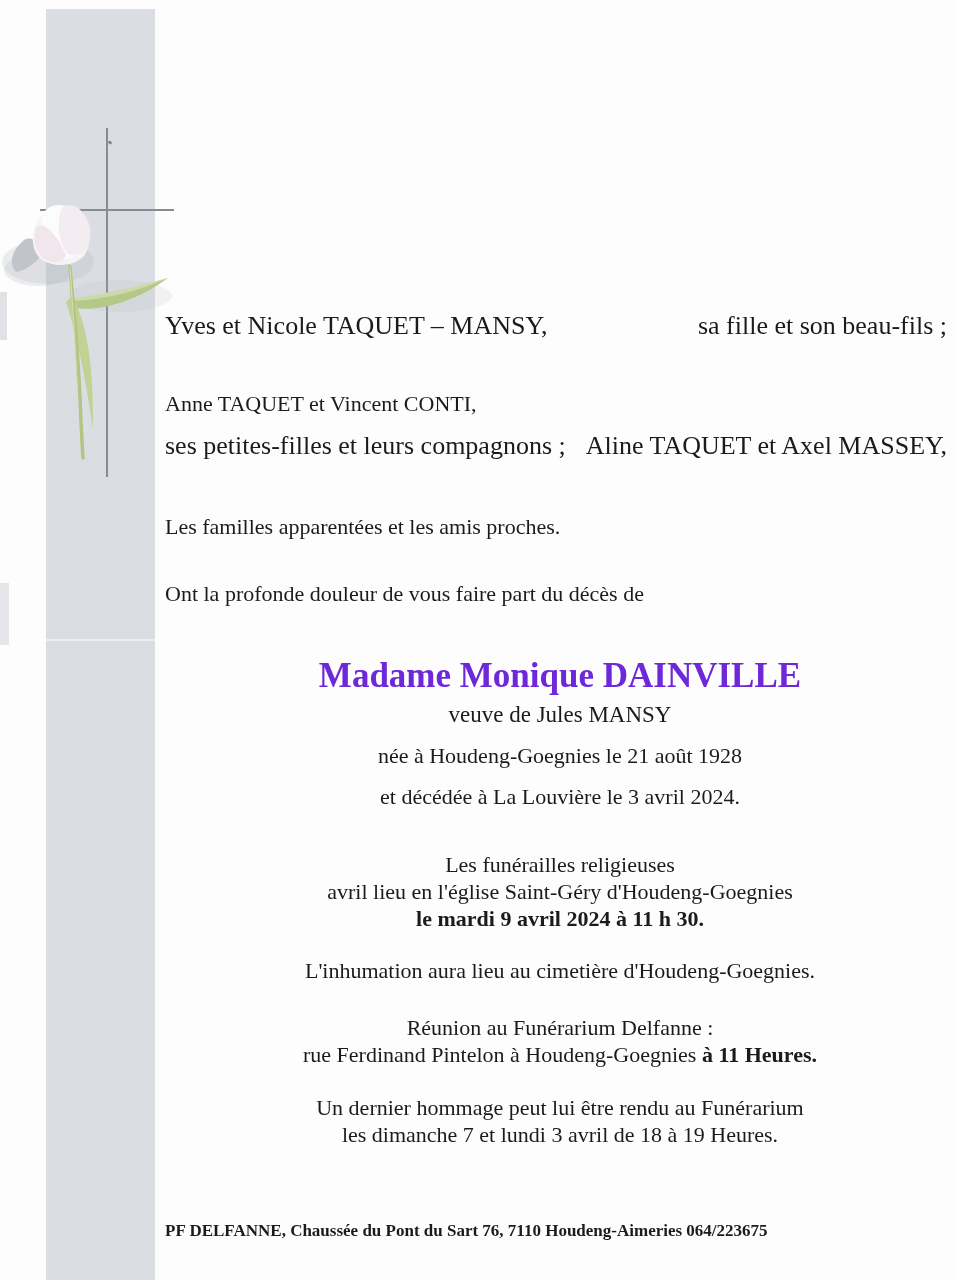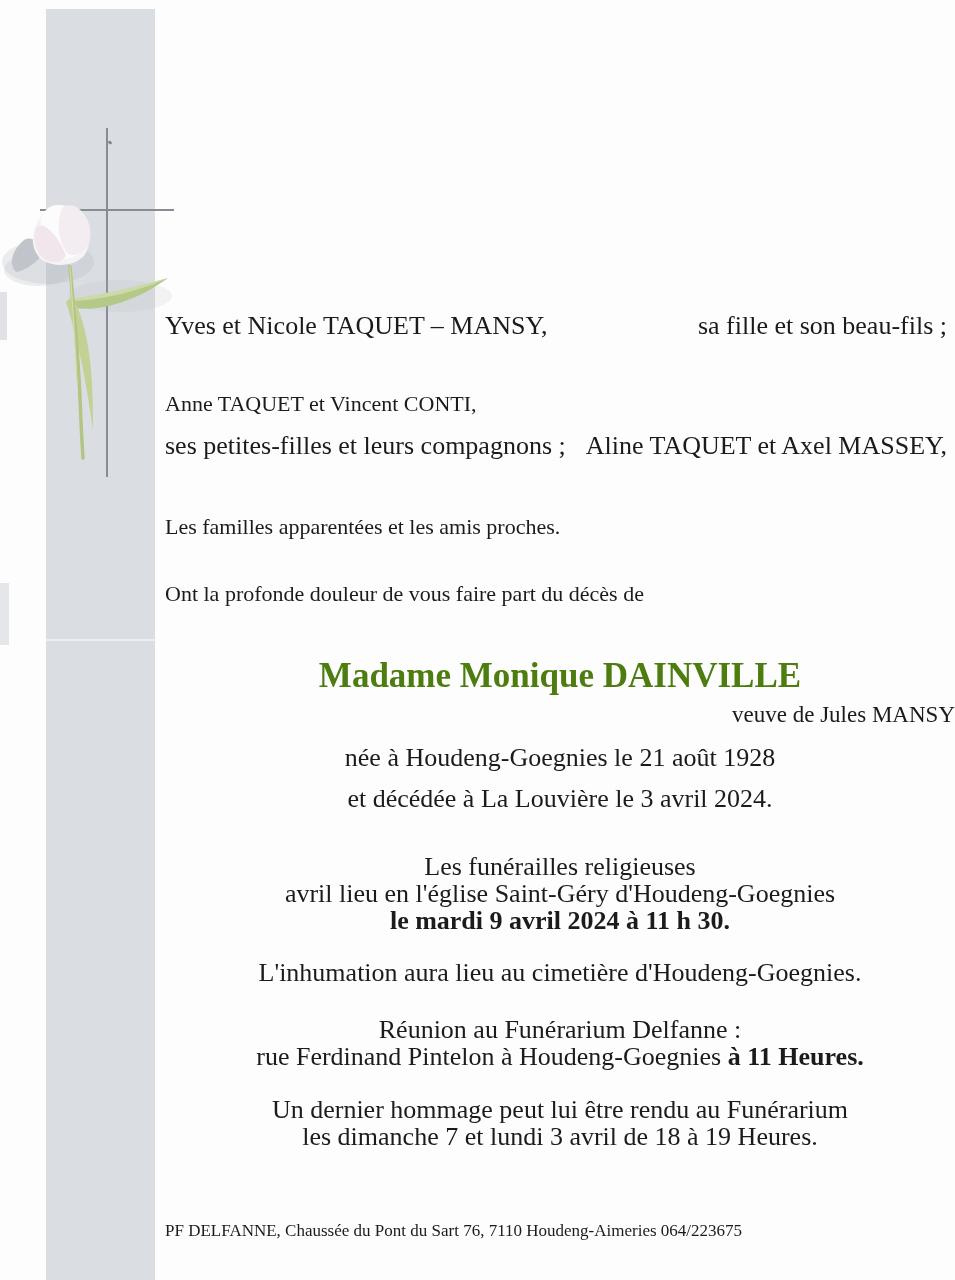--- a/index.html
+++ b/index.html
@@ -109,36 +109,37 @@
     font-size: 22px;
     line-height: 1.15;
     white-space: nowrap;
     text-align: right;
   }
   .centered {
     position: absolute;
     left: 165px;
     width: 790px;
     text-align: center;
-    font-size: 26px;
+    font-size: 22px;
     line-height: 1.15;
     white-space: nowrap;
   }
   .deceased-name {
     font-size: 35px;
     font-weight: bold;
-    color: #4d7c0f;
-  }
-  .widow-line { font-size: 23px; text-align: right; }
+    color: #6d28d9;
+  }
+  .widow-line { font-size: 23px; }
   .bold { font-weight: bold; }
   .footer-line {
     position: absolute;
     left: 165px;
     font-size: 17px;
     white-space: nowrap;
+    font-weight: bold;
   }
 </style>
 </head>
 <body>
 
 <div class="page">
 
   <div class="band"></div>
   <div class="band-seam"></div>
 

